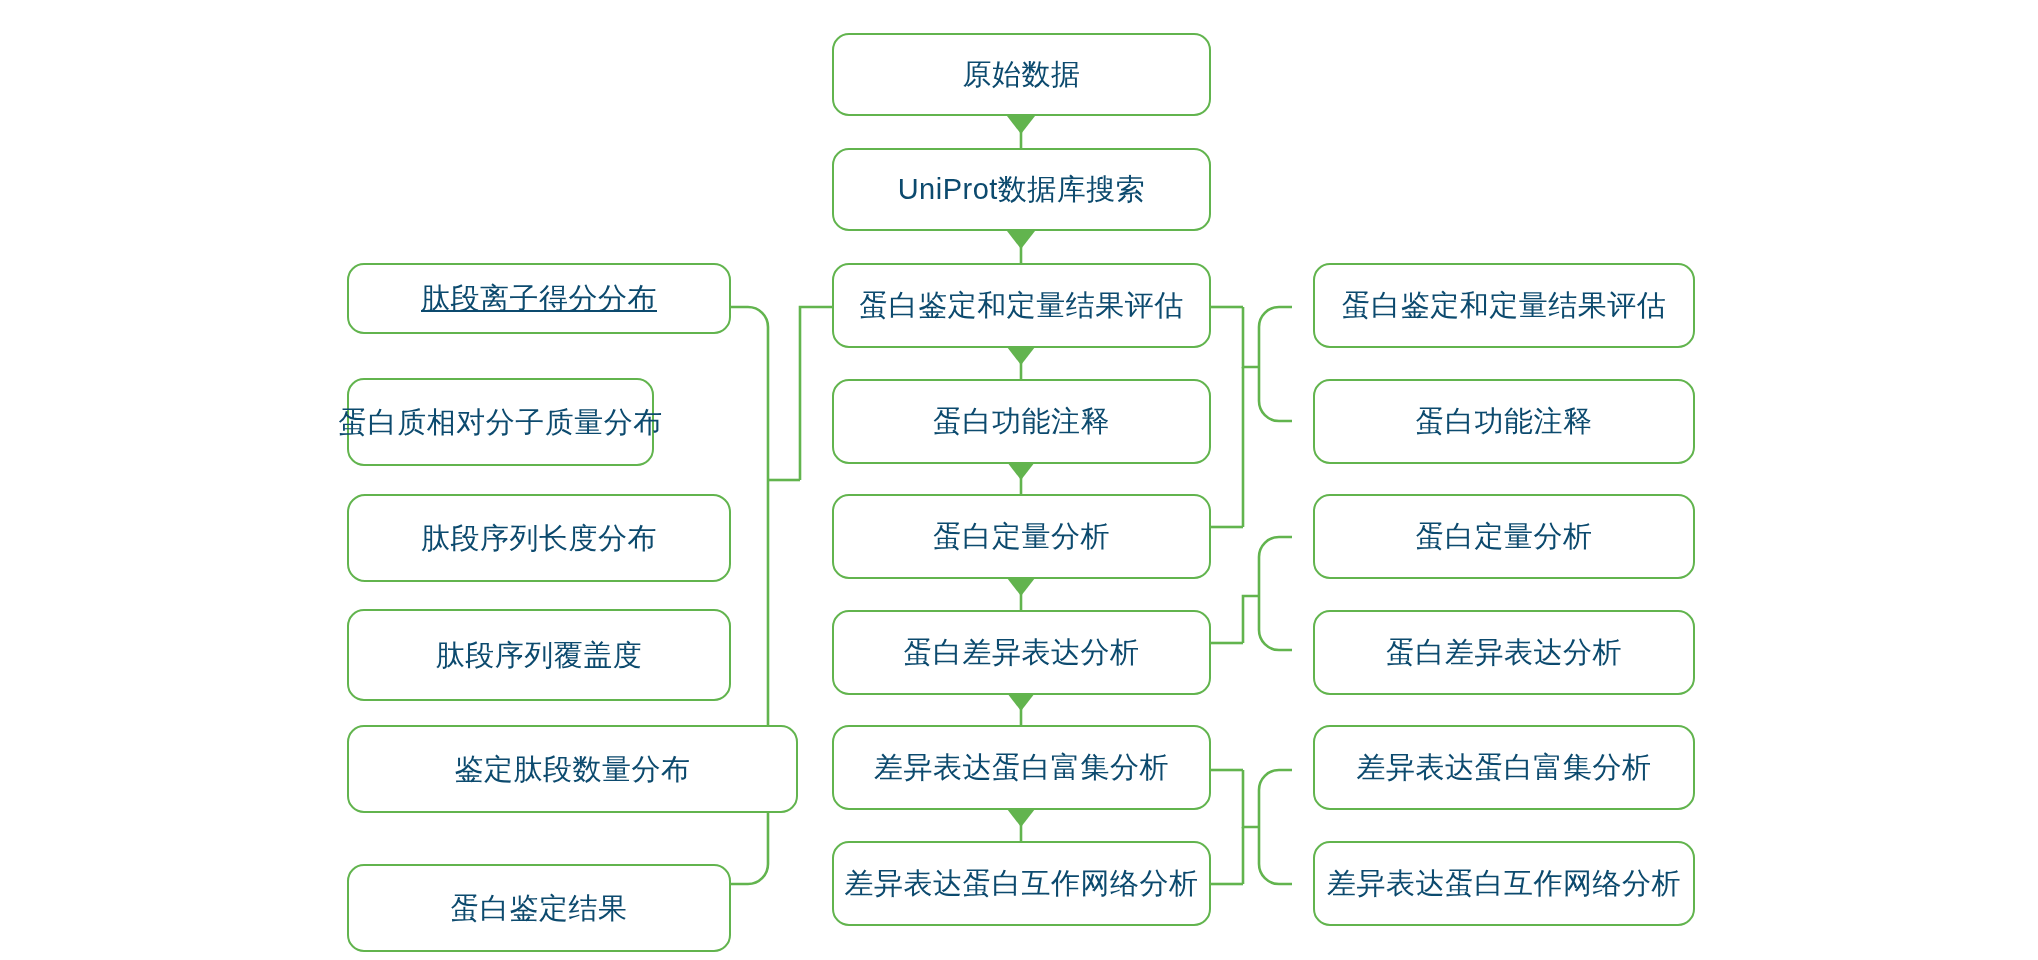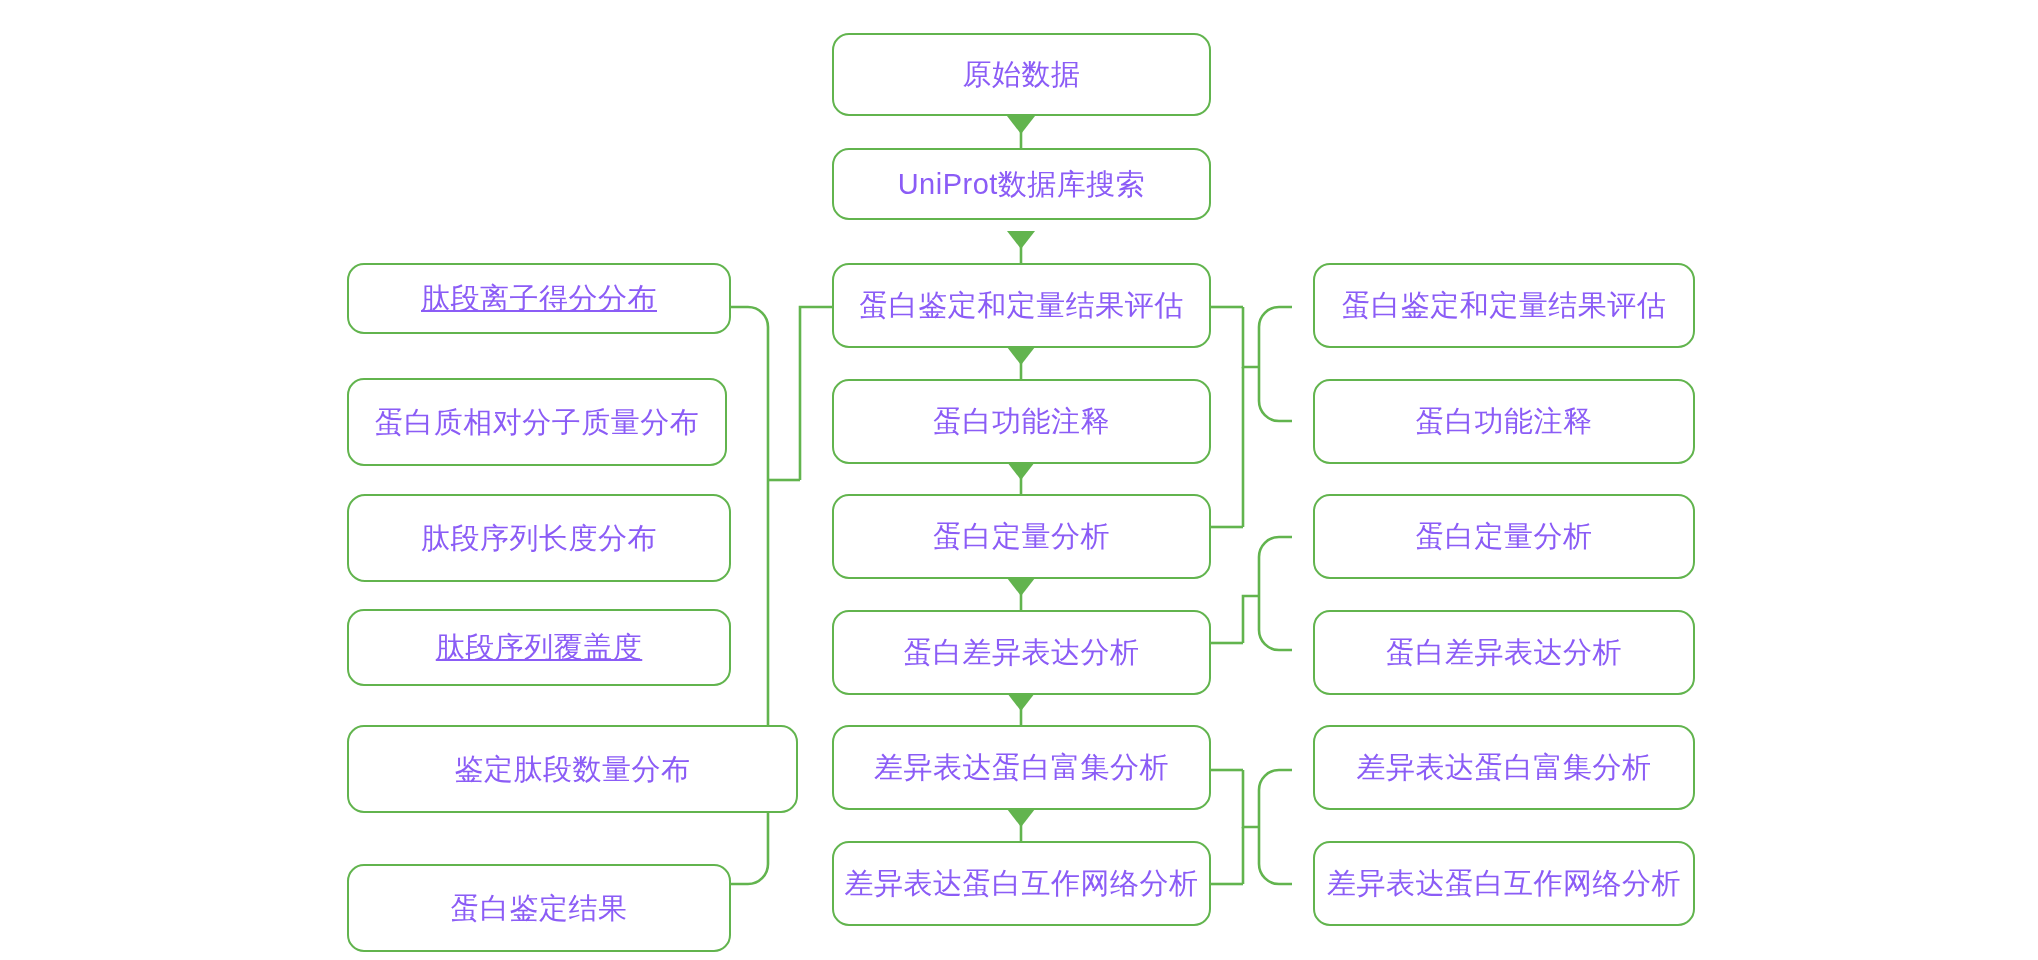--- a/index.html
+++ b/index.html
@@ -28,21 +28,21 @@
   }
   .node {
     position: absolute;
     box-sizing: border-box;
     border: 2.5px solid #62b44e;
     border-radius: 17px;
     background: #ffffff;
     display: flex;
     align-items: center;
     justify-content: center;
-    color: #8b5cf6;
+    color: #0c4a6e;
     font-size: 29px;
     line-height: 1.2;
     letter-spacing: 0.5px;
     white-space: nowrap;
     z-index: 2;
   }
 </style>
 </head>
 <body>
 
@@ -140,28 +140,28 @@
                  A20,20 0 0 0 1259,790
                  L1259,864
                  A20,20 0 0 0 1279,884
                  L1292,884"></path>
       </g>
 
     </g>
   </svg>
 
   <div class="node" style="left:347px; top:263px; width:384px; height:71px;text-decoration:underline;">肽段离子得分分布</div>
-  <div class="node" style="left:347px; top:378px; width:380px; height:88px;">蛋白质相对分子质量分布</div>
+  <div class="node" style="left:347px; top:378px; width:307px; height:88px;">蛋白质相对分子质量分布</div>
   <div class="node" style="left:347px; top:494px; width:384px; height:88px;border-radius:18px;">肽段序列长度分布</div>
-  <div class="node" style="left:347px; top:609px; width:384px; height:77px;text-decoration:underline;">肽段序列覆盖度</div>
+  <div class="node" style="left:347px; top:609px; width:384px; height:92px;">肽段序列覆盖度</div>
   <div class="node" style="left:347px; top:725px; width:451px; height:88px;">鉴定肽段数量分布</div>
   <div class="node" style="left:347px; top:840px; width:384px; height:88px;margin-top:24px;">蛋白鉴定结果</div>
 
   <div class="node" style="left:832px; top:33px; width:379px; height:83px;">原始数据</div>
-  <div class="node" style="left:832px; top:148px; width:379px; height:72px;">UniProt数据库搜索</div>
+  <div class="node" style="left:832px; top:148px; width:379px; height:83px;">UniProt数据库搜索</div>
   <div class="node" style="left:832px; top:263px; width:379px; height:85px;">蛋白鉴定和定量结果评估</div>
   <div class="node" style="left:832px; top:379px; width:379px; height:85px;">蛋白功能注释</div>
   <div class="node" style="left:832px; top:494px; width:379px; height:85px;">蛋白定量分析</div>
   <div class="node" style="left:832px; top:610px; width:379px; height:85px;">蛋白差异表达分析</div>
   <div class="node" style="left:832px; top:725px; width:379px; height:85px;">差异表达蛋白富集分析</div>
   <div class="node" style="left:832px; top:841px; width:379px; height:85px;">差异表达蛋白互作网络分析</div>
 
   <div class="node" style="left:1313px; top:263px; width:382px; height:85px;">蛋白鉴定和定量结果评估</div>
   <div class="node" style="left:1313px; top:379px; width:382px; height:85px;">蛋白功能注释</div>
   <div class="node" style="left:1313px; top:494px; width:382px; height:85px;">蛋白定量分析</div>

